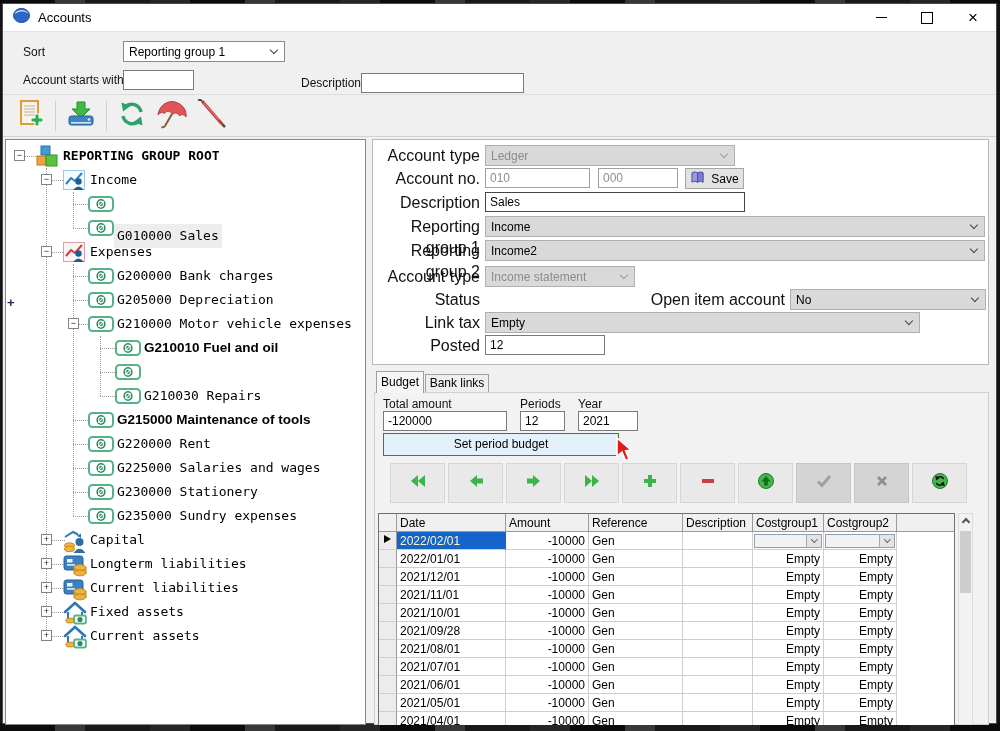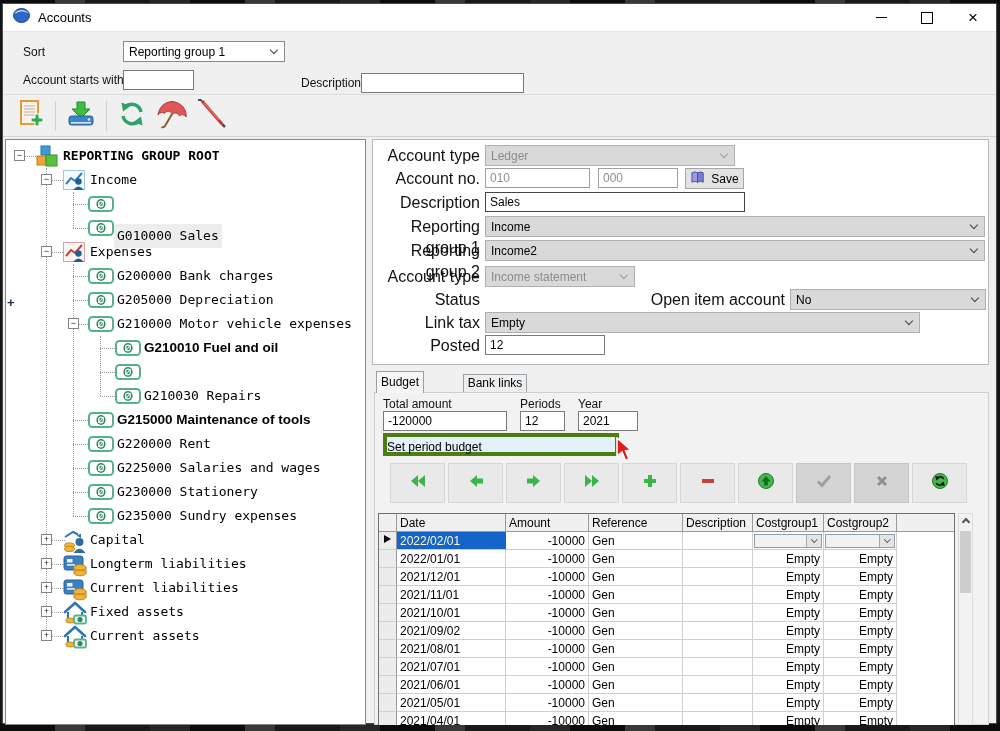--- a/index.html
+++ b/index.html
@@ -60,25 +60,25 @@
 
   
   .rp{position:absolute;left:367px;top:2px;width:621px;height:586px;overflow:hidden;}
   .groupbox{position:absolute;left:2px;top:0;width:617px;height:226px;background:#fff;border:1px solid #b9b9b9;box-sizing:border-box;}
   .rlabel{position:absolute;left:0;width:110px;text-align:right;font-size:16px;line-height:21px;color:#111;}
   .savebtn{position:absolute;left:315px;top:29px;width:59px;height:21px;background:#e2e2e2;border:1px solid #a6a6a6;
            box-sizing:border-box;display:flex;align-items:center;justify-content:center;gap:4px;font-size:12px;}
 
   .tab{position:absolute;font-size:12px;text-align:center;box-sizing:border-box;}
   .tab.active{left:6px;top:232px;width:48px;height:22px;background:#f6f6f6;border:1px solid #9aa0a8;border-bottom:none;line-height:20px;z-index:2;}
-  .tab.inactive{left:55px;top:235px;width:64px;height:19px;background:#eeeeee;border:1px solid #9aa0a8;border-bottom:none;line-height:17px;margin-left:38px;}
+  .tab.inactive{left:55px;top:235px;width:64px;height:19px;background:#eeeeee;border:1px solid #9aa0a8;border-bottom:none;line-height:17px;}
   .tabpage{position:absolute;left:4px;top:253px;width:615px;height:333px;background:#f2f2f2;border:1px solid #cfcfcf;box-sizing:border-box;}
   .blabel{position:absolute;font-size:12px;color:#111;}
-  .setbtn{position:absolute;left:13px;top:294px;width:236px;height:23px;background:#e3f1fb;border:4px solid #4d7c0f;
-          box-sizing:border-box;font-size:12px;text-align:left;line-height:21px;color:#000;}
+  .setbtn{position:absolute;left:13px;top:294px;width:236px;height:23px;background:#e3f1fb;border:1px solid #4d7c0f;
+          box-sizing:border-box;font-size:12px;text-align:center;line-height:21px;color:#000;}
 
   .nav{position:absolute;left:20px;top:324px;height:40px;display:flex;gap:3px;}
   .nbtn{width:55px;height:40px;background:#e9e9e9;border:1px solid #d6d6d6;box-sizing:border-box;
         display:flex;align-items:center;justify-content:center;}
   .nbtn.dis{background:#d4d4d4;border-color:#c6c6c6;}
 
   .grid{position:absolute;left:8px;top:374px;width:577px;height:216px;background:#fff;border:1px solid #707070;box-sizing:border-box;overflow:hidden;}
   .ghead{display:flex;height:18px;background:#f0f0f0;}
   .hc{font-size:12px;padding:2px 0 0 3px;box-sizing:border-box;border-right:1px solid #9a9a9a;border-bottom:1px solid #9a9a9a;
       white-space:nowrap;overflow:hidden;flex:none;}
@@ -613,21 +613,21 @@
             <div class="gind" style="width: 18px;"></div>
             <div class="gc" style="width: 109px;">2021/10/01</div>
             <div class="gc" style="width: 83px; text-align: right;">-10000</div>
             <div class="gc" style="width: 94px;">Gen</div>
             <div class="gc" style="width: 70px;"></div>
             <div class="gc" style="width: 71px; text-align: right;">Empty</div>
             <div class="gc" style="width: 73px; text-align: right;">Empty</div>
           </div>
           <div class="grow">
             <div class="gind" style="width: 18px;"></div>
-            <div class="gc" style="width: 109px;">2021/09/02</div>
+            <div class="gc" style="width: 109px;">2021/09/28</div>
             <div class="gc" style="width: 83px; text-align: right;">-10000</div>
             <div class="gc" style="width: 94px;">Gen</div>
             <div class="gc" style="width: 70px;"></div>
             <div class="gc" style="width: 71px; text-align: right;">Empty</div>
             <div class="gc" style="width: 73px; text-align: right;">Empty</div>
           </div>
           <div class="grow">
             <div class="gind" style="width: 18px;"></div>
             <div class="gc" style="width: 109px;">2021/08/01</div>
             <div class="gc" style="width: 83px; text-align: right;">-10000</div>

